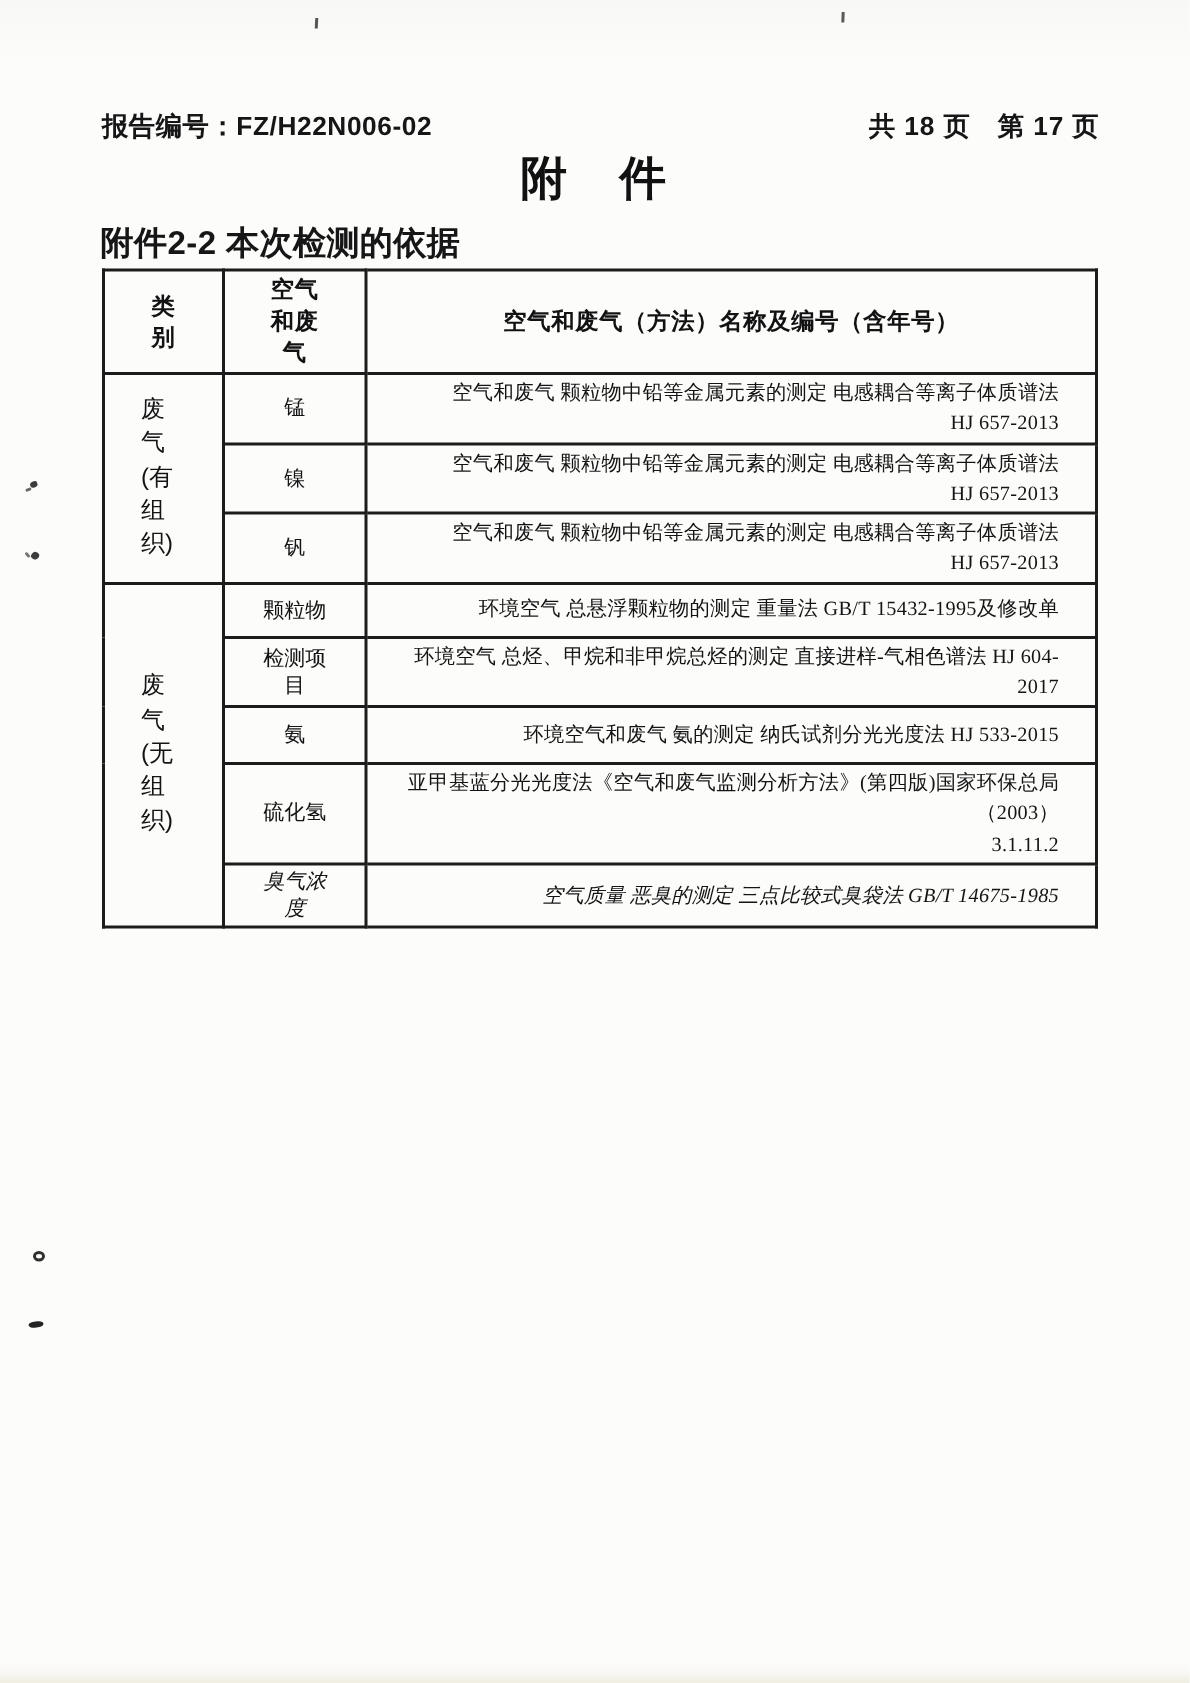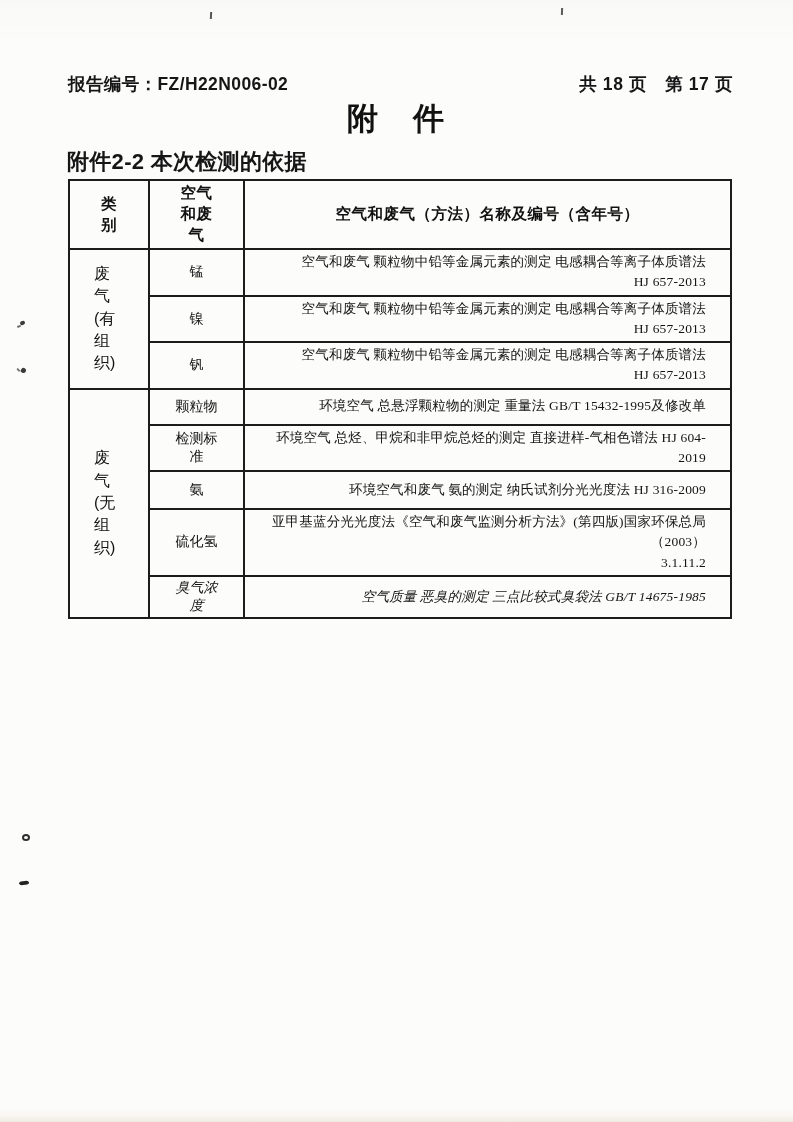--- a/index.html
+++ b/index.html
@@ -141,26 +141,26 @@
         <td class="standard-cell">空气和废气 颗粒物中铅等金属元素的测定 电感耦合等离子体质谱法
 HJ 657-2013</td>
       </tr>
       <tr class="r-4">
         <td class="category-cell" rowspan="5">废气
 (无组织)</td>
         <td class="item-cell">颗粒物</td>
         <td class="standard-cell">环境空气 总悬浮颗粒物的测定 重量法 GB/T 15432-1995及修改单</td>
       </tr>
       <tr class="r-5">
-        <td class="item-cell">检测标准</td>
-        <td class="standard-cell">环境空气 总烃、甲烷和非甲烷总烃的测定 直接进样-气相色谱法 HJ 604-2019</td>
+        <td class="item-cell">检测项目</td>
+        <td class="standard-cell">环境空气 总烃、甲烷和非甲烷总烃的测定 直接进样-气相色谱法 HJ 604-2017</td>
       </tr>
       <tr class="r-6">
         <td class="item-cell">氨</td>
-        <td class="standard-cell">环境空气和废气 氨的测定 纳氏试剂分光光度法 HJ 316-2009</td>
+        <td class="standard-cell">环境空气和废气 氨的测定 纳氏试剂分光光度法 HJ 533-2015</td>
       </tr>
       <tr class="r-7">
         <td class="item-cell">硫化氢</td>
         <td class="standard-cell">亚甲基蓝分光光度法《空气和废气监测分析方法》(第四版)国家环保总局（2003）
 3.1.11.2</td>
       </tr>
       <tr class="r-8">
         <td class="item-cell">臭气浓度</td>
         <td class="standard-cell">空气质量 恶臭的测定 三点比较式臭袋法 GB/T 14675-1985</td>
       </tr>

